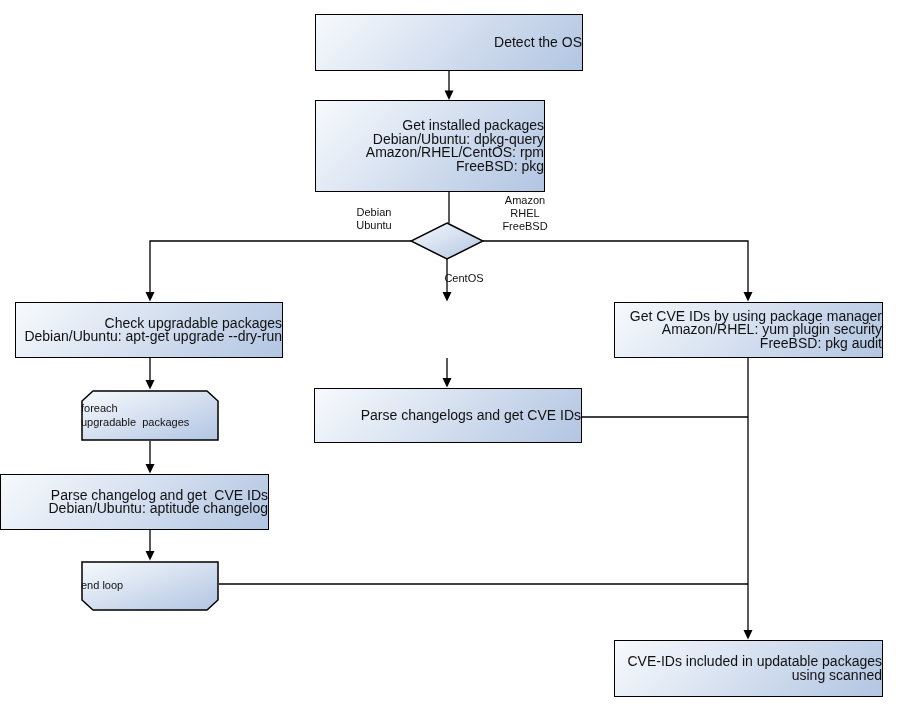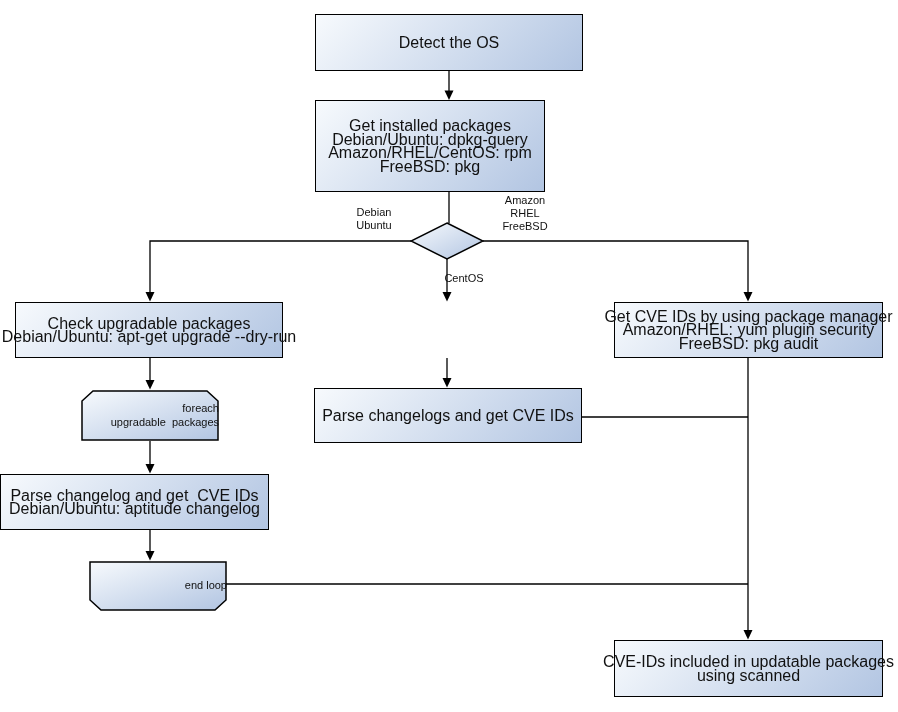--- a/index.html
+++ b/index.html
@@ -22,44 +22,44 @@
     width: 898px;
     height: 712px;
   }
   .node {
     position: absolute;
     box-sizing: border-box;
     border: 1.5px solid var(--node-border, #000000);
     background: linear-gradient(135deg, var(--node-fill-start, #f7fafd) 0%, var(--node-fill-end, #b2c5e2) 100%);
     display: flex;
     flex-direction: column;
-    align-items: center;
+    align-items: flex-end;
     justify-content: center;
-    font-size: 16px;
+    font-size: 14px;
     line-height: 13.5px;
     text-align: center;
   }
   .node .line, .shape-node .line {
     white-space: pre;
   }
   .shape-node {
     position: absolute;
   }
   .shape-node svg {
     position: absolute;
     left: 0; top: 0;
     width: 100%;
     height: 100%;
   }
   .shape-node .shape-text {
     position: absolute;
     left: 0; top: 0; right: 0; bottom: 0;
     display: flex;
     flex-direction: column;
-    align-items: flex-end;
+    align-items: flex-start;
     justify-content: center;
     font-size: 11px;
     line-height: 13.5px;
     text-align: center;
   }
   .edge-label {
     position: absolute;
     font-size: 11px;
     line-height: 13px;
     text-align: center;
@@ -158,21 +158,21 @@
       <div class="line">foreach</div>
       <div class="line">upgradable  packages</div>
     </div>
   </div>
 
   <div class="node" style="left:0; top:474px; width:269px; height:56px;">
     <div class="line">Parse changelog and get  CVE IDs</div>
     <div class="line">Debian/Ubuntu: aptitude changelog</div>
   </div>
 
-  <div class="shape-node" style="left:89px; top:561px; width:138px; height:50px;">
+  <div class="shape-node" style="left:81px; top:561px; width:138px; height:50px;">
     <svg viewBox="0 0 138 50">
       <polygon class="shape-poly" points="1,1 137,1 137,39 126,49 12,49 1,39"></polygon>
     </svg>
     <div class="shape-text">
       <div class="line">end loop</div>
     </div>
   </div>
 
 
   <div class="node" style="left:614px; top:302px; width:269px; height:56px;">

